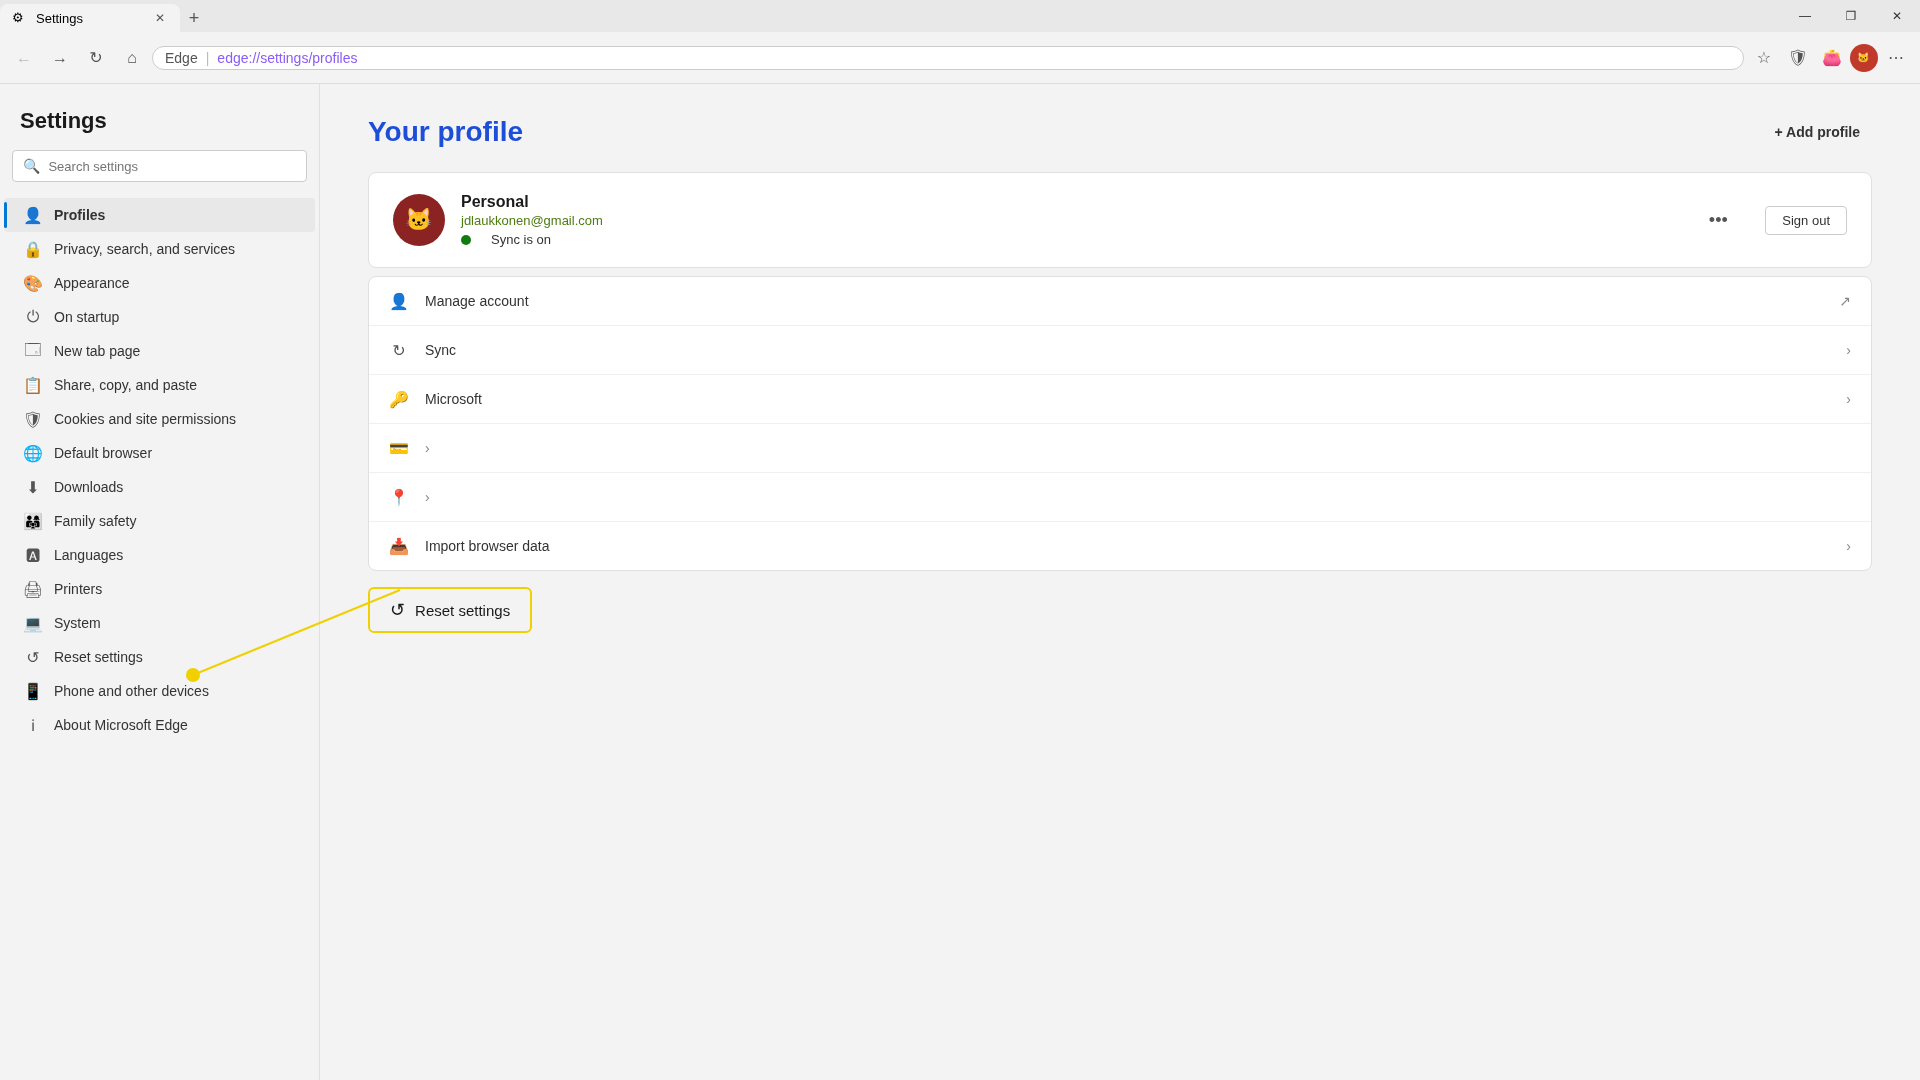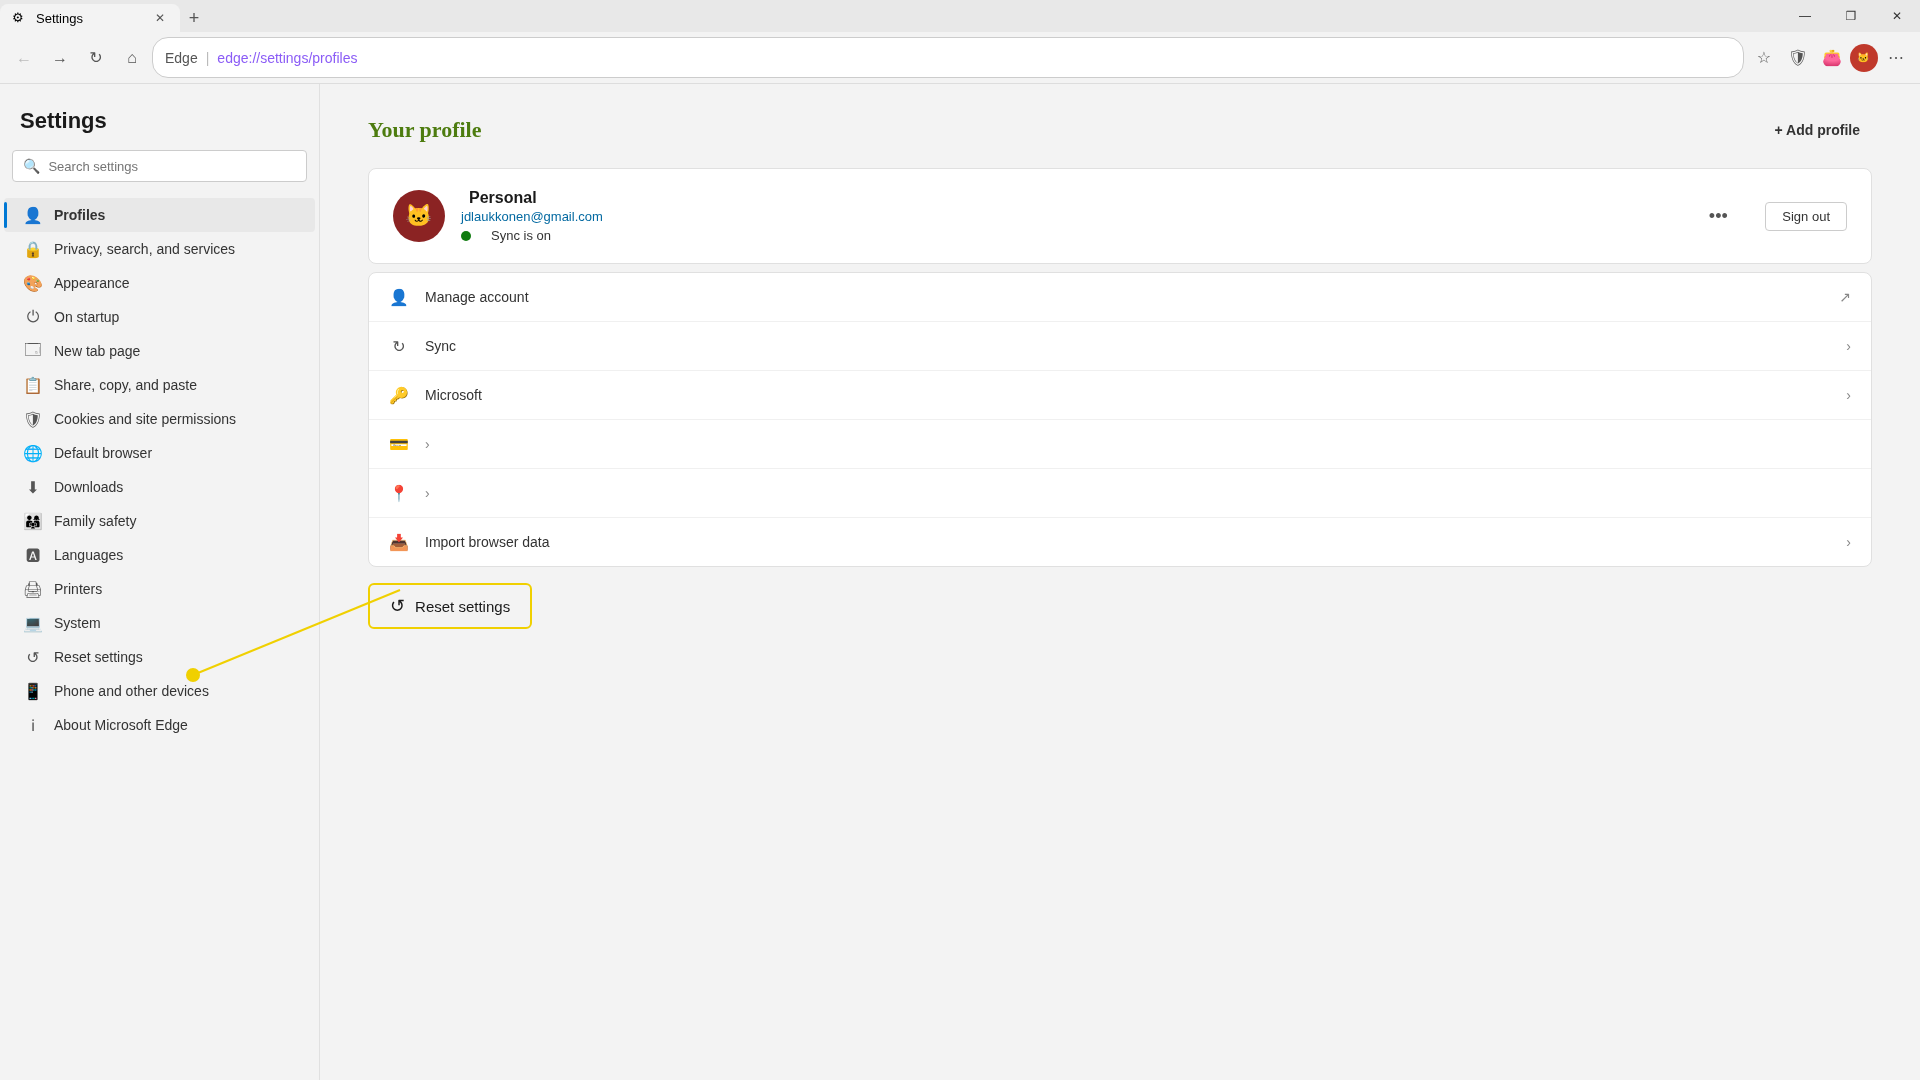--- a/index.html
+++ b/index.html
@@ -86,21 +86,21 @@
       align-items: center;
       justify-content: center;
       border-radius: 4px;
       cursor: pointer;
       font-size: 16px;
       color: #555;
     }
     .nav-btn.disabled { color: #bbb; cursor: default; }
     .url-bar {
       flex: 1;
-      height: 41px;
+      height: 24px;
       background: #fff;
       border: 1px solid #ccc;
       border-radius: 16px;
       display: flex;
       align-items: center;
       padding: 0 12px;
       gap: 8px;
       font-size: 14px;
     }
     .url-edge-label {
@@ -224,24 +224,23 @@
       overflow-y: auto;
       background: #f3f3f3;
     }
     .page-header {
       display: flex;
       align-items: center;
       justify-content: space-between;
       margin-bottom: 24px;
     }
     .page-title {
-      font-size: 22px;
+      font-size: 28px;
       font-weight: 600;
-      color: #4d7c0f;
-      font-family: Liberation Serif, serif;
+      color: #1d4ed8;
     }
     .add-profile-btn {
       display: flex;
       align-items: center;
       gap: 6px;
       font-size: 14px;
       color: #333;
       cursor: pointer;
       padding: 6px 12px;
       border-radius: 4px;
@@ -264,22 +263,22 @@
       height: 52px;
       border-radius: 50%;
       background: #8b2323;
       overflow: hidden;
       display: flex;
       align-items: center;
       justify-content: center;
       font-size: 22px;
     }
     .profile-info { flex: 1; }
-    .profile-name { font-size: 16px; font-weight: 600; color: #1a1a1a; margin-left: 8px; }
-    .profile-email { font-size: 13px; color: #0369a1; margin-top: 2px; }
+    .profile-name { font-size: 16px; font-weight: 600; color: #1a1a1a; }
+    .profile-email { font-size: 13px; color: #4d7c0f; margin-top: 2px; }
     .sync-status {
       display: flex;
       align-items: center;
       gap: 20px;
       font-size: 13px;
       color: #333;
       margin-top: 4px;
     }
     .sync-dot {
       width: 10px;

